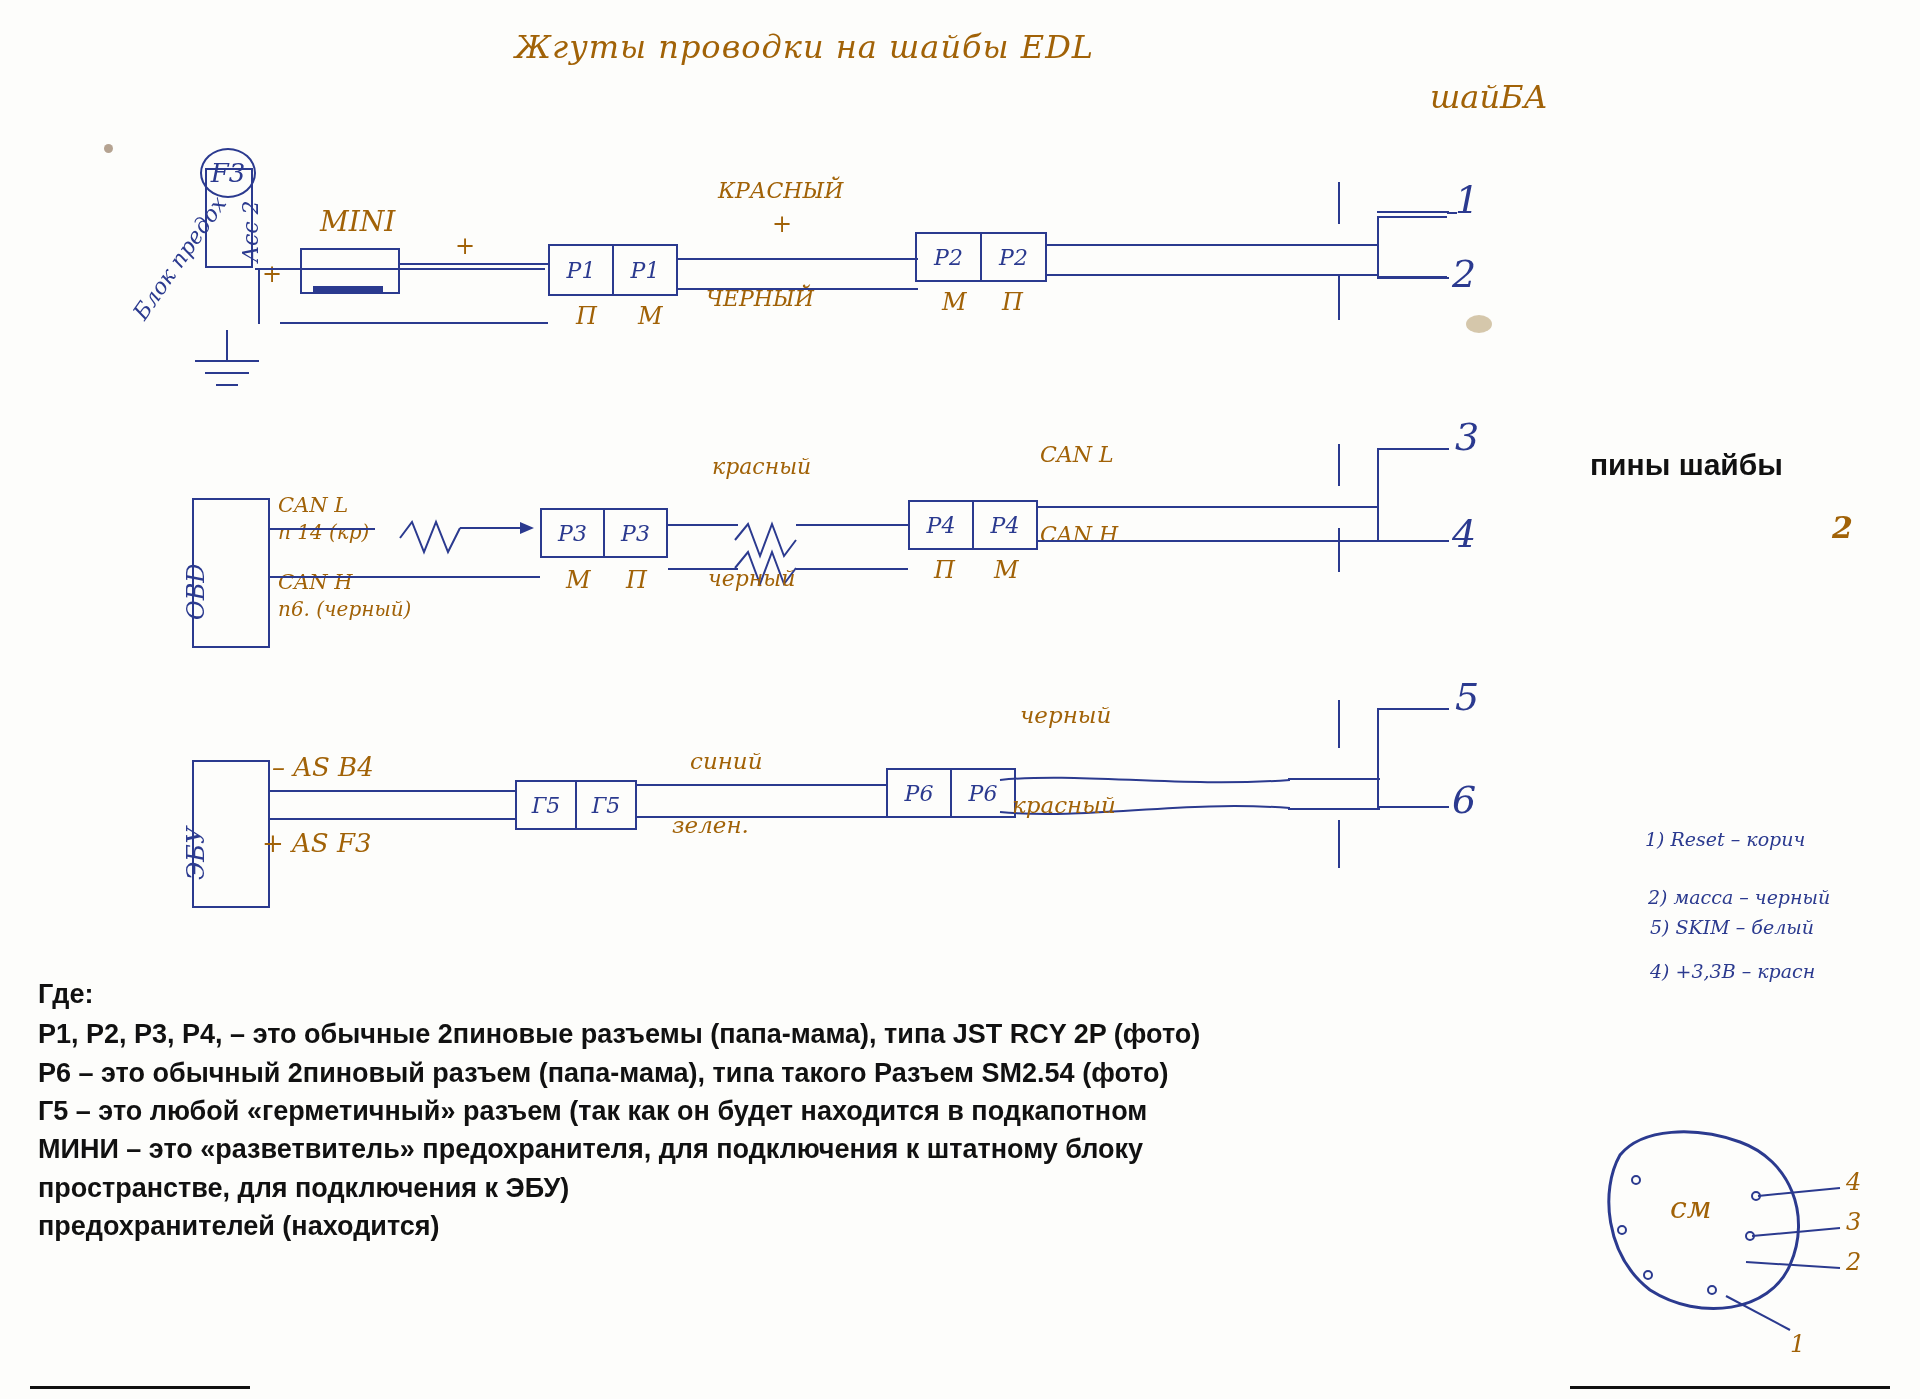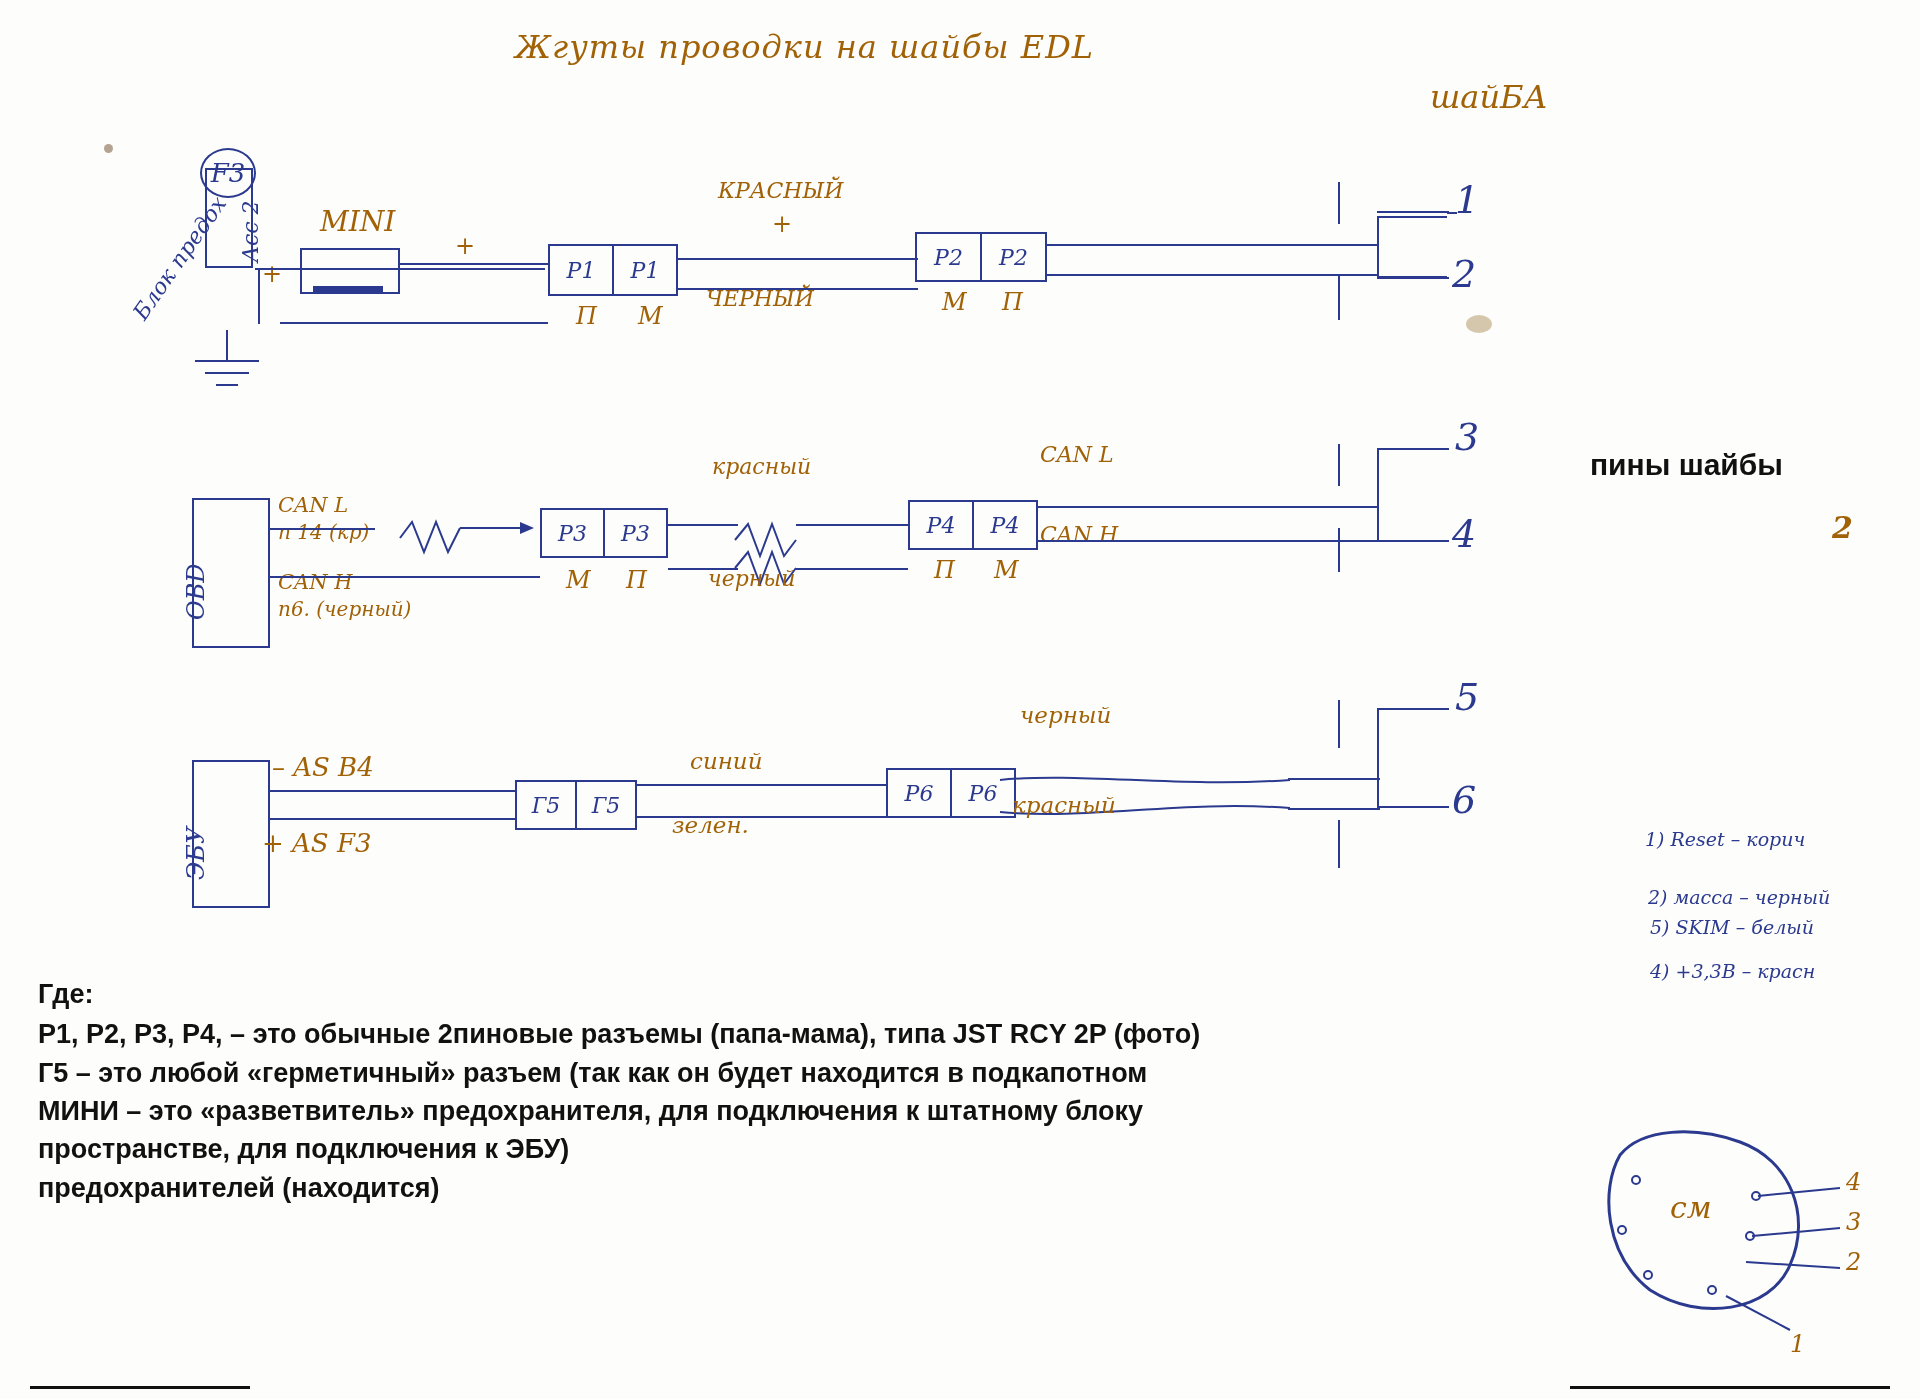--- a/index.html
+++ b/index.html
@@ -348,19 +348,20 @@
 
   <div class="hand" style="left:1670px;top:1190px;font-size:30px;">см</div>
   <div class="hand" style="left:1846px;top:1168px;font-size:24px;">4</div>
   <div class="hand" style="left:1846px;top:1208px;font-size:24px;">3</div>
   <div class="hand" style="left:1846px;top:1248px;font-size:24px;">2</div>
   <div class="hand" style="left:1790px;top:1330px;font-size:24px;">1</div>
 
   <div id="legend">
     <div class="lead">Где:</div>
     <div>P1, P2, P3, P4, – это обычные 2пиновые разъемы (папа-мама), типа JST RCY 2P (фото)</div>
+    <div>P6 – это обычный 2пиновый разъем (папа-мама), типа такого Разъем SM2.54 (фото)</div>
     <div>Г5 – это любой «герметичный» разъем (так как он будет находится в подкапотном</div>
     <div>МИНИ – это «разветвитель» предохранителя, для подключения к штатному блоку</div>
     <div>пространстве, для подключения к ЭБУ)</div>
     <div>предохранителей (находится)</div>
   </div>
 
 </div>
 
 </body></html>

